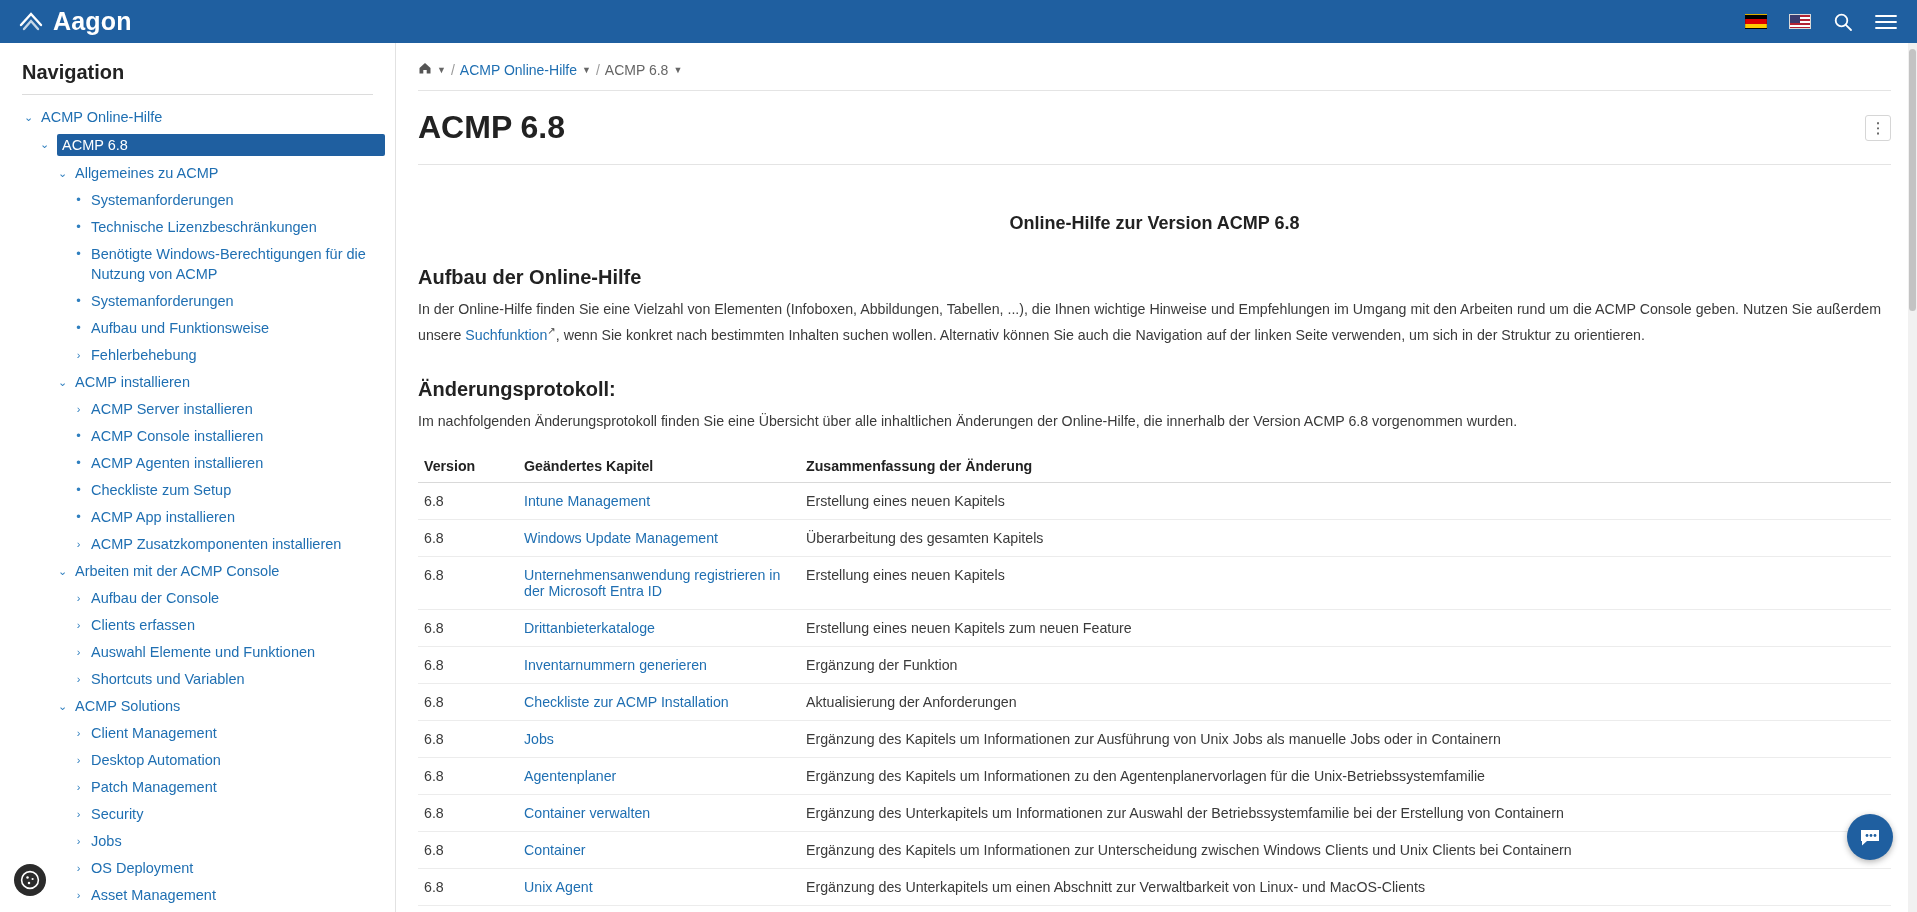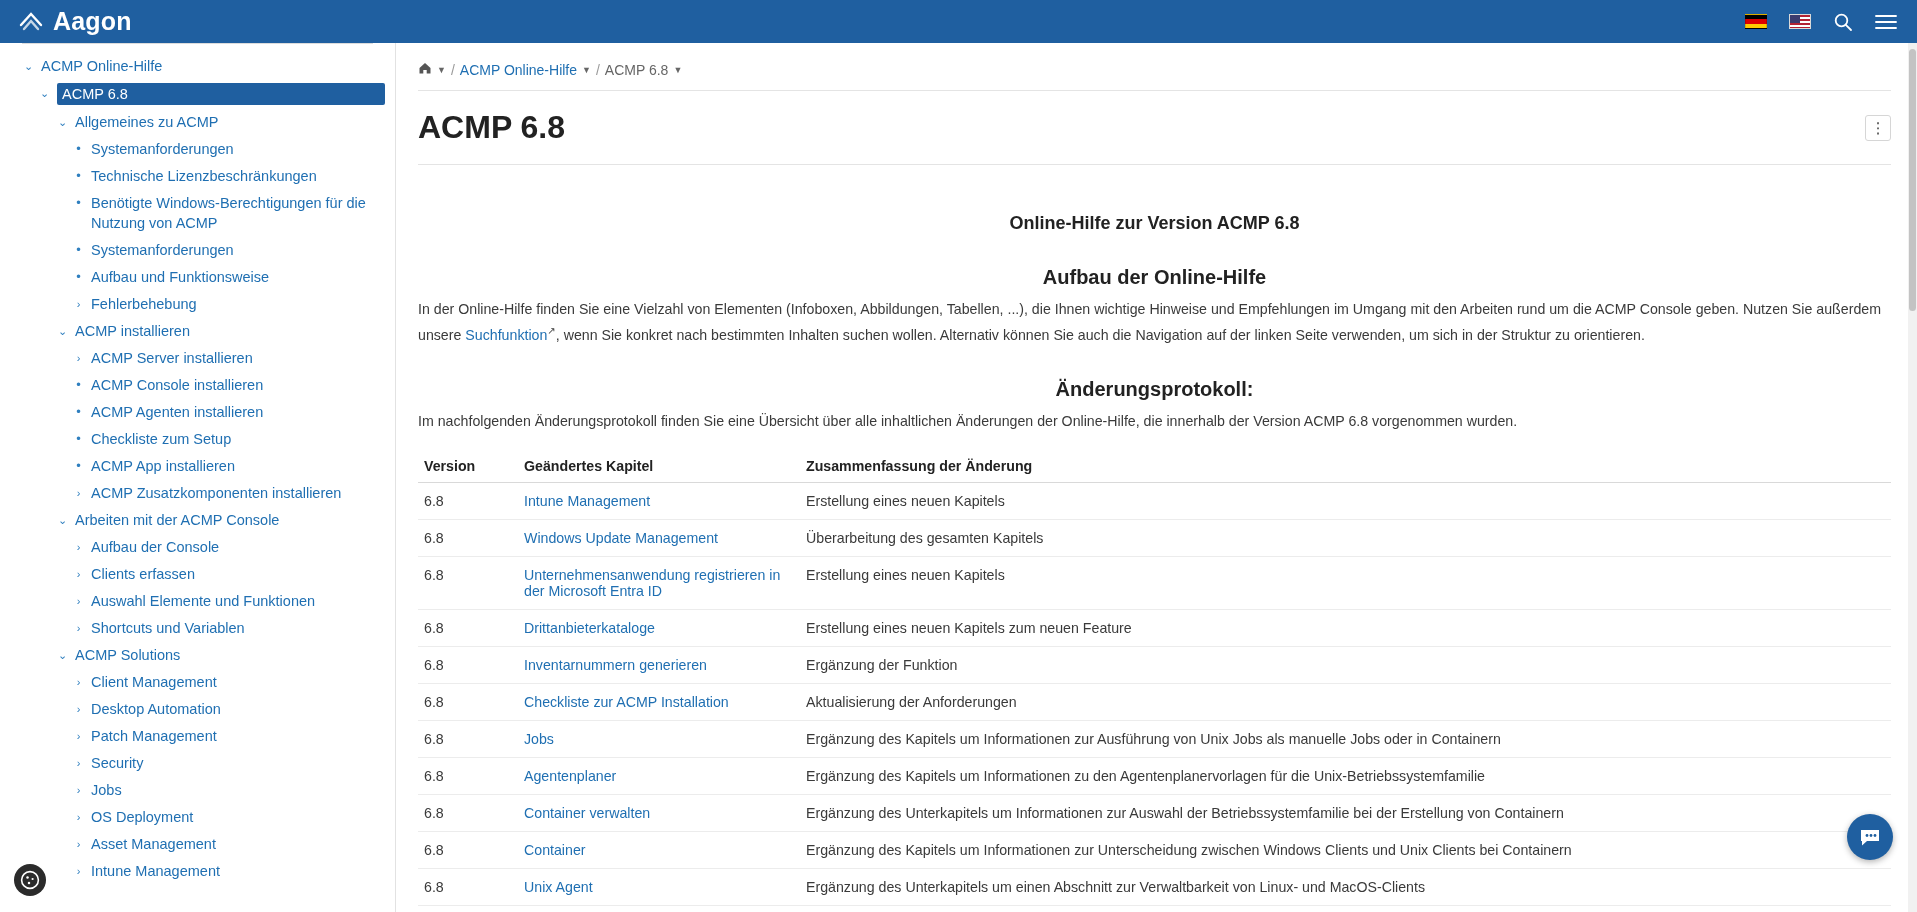--- a/index.html
+++ b/index.html
@@ -91,21 +91,21 @@
     display: flex; align-items: center; justify-content: center; cursor: pointer; background: #fff;
     color: #444; font-size: 15px; line-height: 1;
   }
   .head-rule { height: 1px; background: #e4e4e4; margin: 18px 26px 0 22px; }
   .doc { padding: 0 26px 0 22px; }
   .doc h1 {
     text-align: center; font-size: 18px; font-weight: bold; color: #222;
     margin: 48px 0 0 0;
   }
   .doc h2 {
-    font-size: 20px; font-weight: bold; color: #222; margin: 32px 0 10px 0; text-align: center;
+    font-size: 20px; font-weight: bold; color: #222; margin: 32px 0 10px 0;
   }
   .doc p { font-size: 14.2px; line-height: 21px; color: #3a3a3a; margin: 0 0 6px 0; }
   .doc a { color: #1f6fb2; text-decoration: none; cursor: pointer; }
   .ext-icon { font-size: 10px; vertical-align: super; }
   table.changelog {
     width: 100%; border-collapse: collapse; margin-top: 18px; font-size: 14.2px;
   }
   table.changelog th {
     text-align: left; font-weight: bold; color: #222; padding: 8px 8px 8px 6px;
     border-bottom: 1px solid #d9d9d9;
@@ -162,20 +162,21 @@
       <svg width="22" height="16" viewBox="0 0 22 16">
         <line x1="1" y1="2" x2="21" y2="2" stroke="#fff" stroke-width="1.9" stroke-linecap="round"></line>
         <line x1="1" y1="8" x2="21" y2="8" stroke="#fff" stroke-width="1.9" stroke-linecap="round"></line>
         <line x1="1" y1="14" x2="21" y2="14" stroke="#fff" stroke-width="1.9" stroke-linecap="round"></line>
       </svg>
     </span>
   </div>
 </div>
 
 <div class="sidebar">
+  <div class="nav-title">Navigation</div>
   <div class="nav-rule"></div>
   <div class="nav-list" id="nav-list">
       <div class="nav-item lvl0">
         <span class="twisty">⌄</span>
         <span class="lbl">ACMP Online-Hilfe</span>
       </div>
       <div class="nav-item lvl1 selected">
         <span class="twisty">⌄</span>
         <span class="lbl">ACMP 6.8</span>
       </div>

